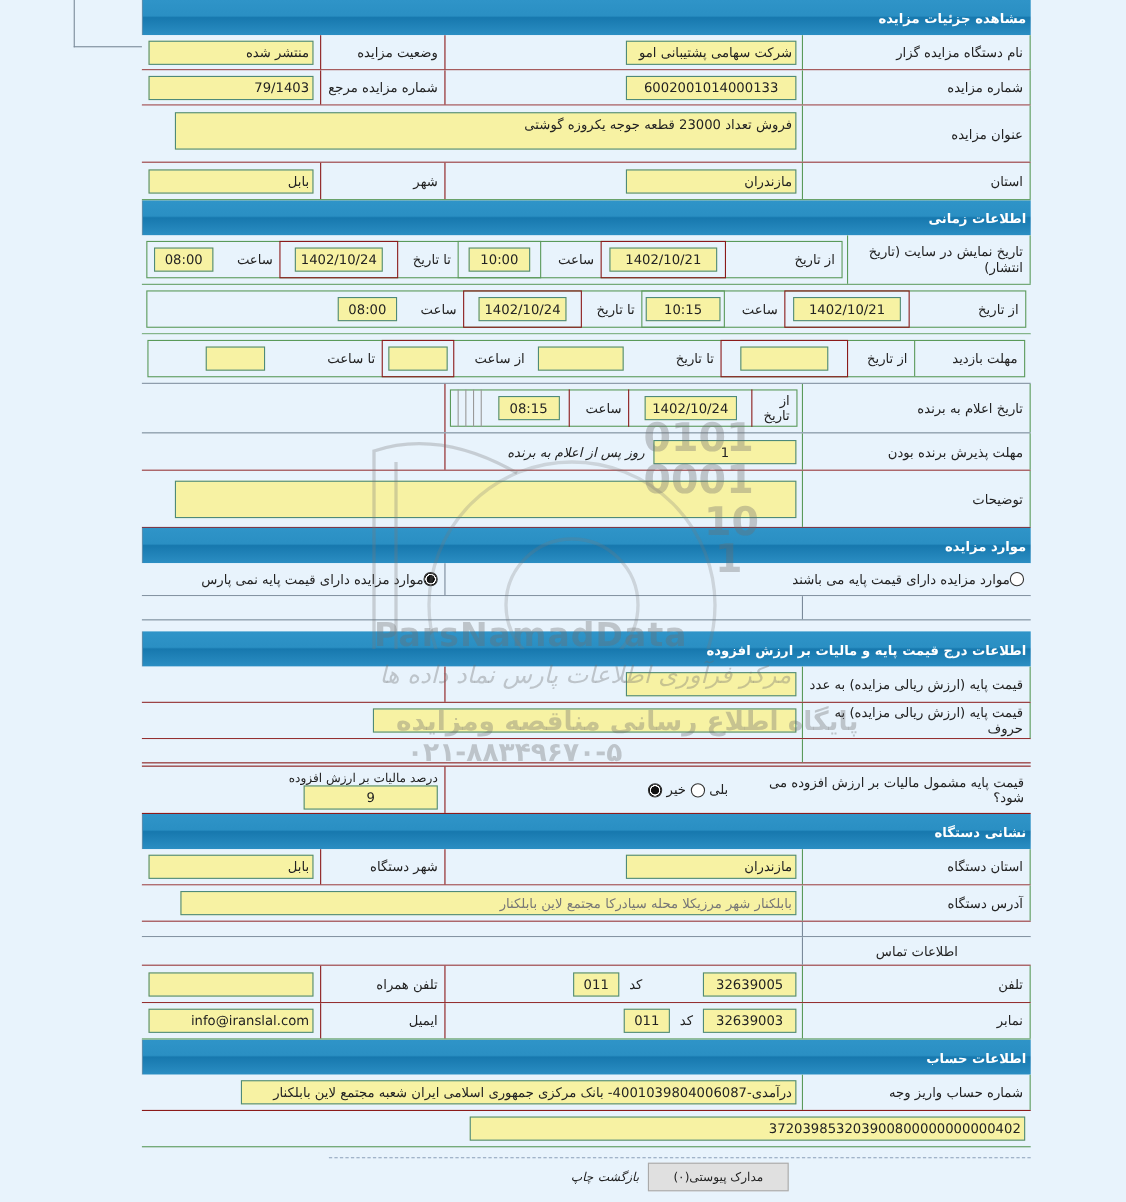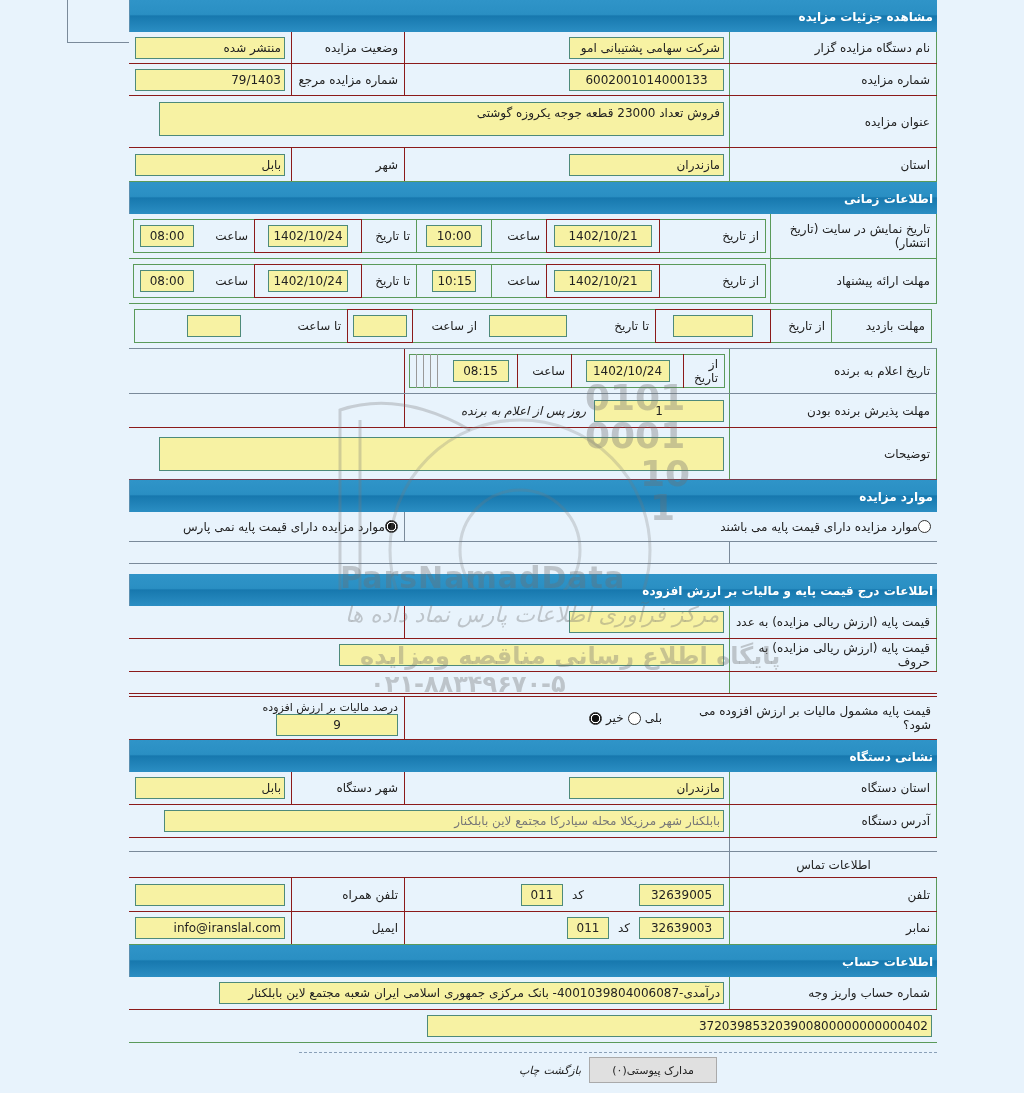--- a/index.html
+++ b/index.html
@@ -121,30 +121,29 @@
           </div>
         <div class="cell" style="width:54px;">ساعت</div>
         <div class="cell" style="flex:1;">
             <div class="fld ltr" style="width:54px;">08:00</div>
           </div>
       </div>
     </div>
   </div>
 
   <div class="row g" style="height:45px;">
-    <div class="cell lbl">مهلت ارائه پیشنهاد</div>
     <div class="cell" style="flex:1; padding:0 4px;">
       <div class="box" style="width:100%;">
         <div class="cell" style="width:105px;">از تاریخ</div>
         <div class="rbox" style="width:114px; justify-content:center;">
             <div class="fld ltr" style="width:98px;">1402/10/21</div>
           </div>
         <div class="cell" style="width:54px;">ساعت</div>
         <div class="box" style="width:76px; justify-content:center;">
-            <div class="fld ltr" style="width:44px;text-align:right;">10:15</div>
+            <div class="fld ltr" style="width:68px;">10:15</div>
           </div>
         <div class="cell" style="width:54px;">تا تاریخ</div>
         <div class="rbox" style="width:108px; justify-content:center;">
             <div class="fld ltr" style="width:80px;">1402/10/24</div>
           </div>
         <div class="cell" style="width:54px;">ساعت</div>
         <div class="cell" style="flex:1;">
             <div class="fld ltr" style="width:54px;">08:00</div>
           </div>
       </div>

